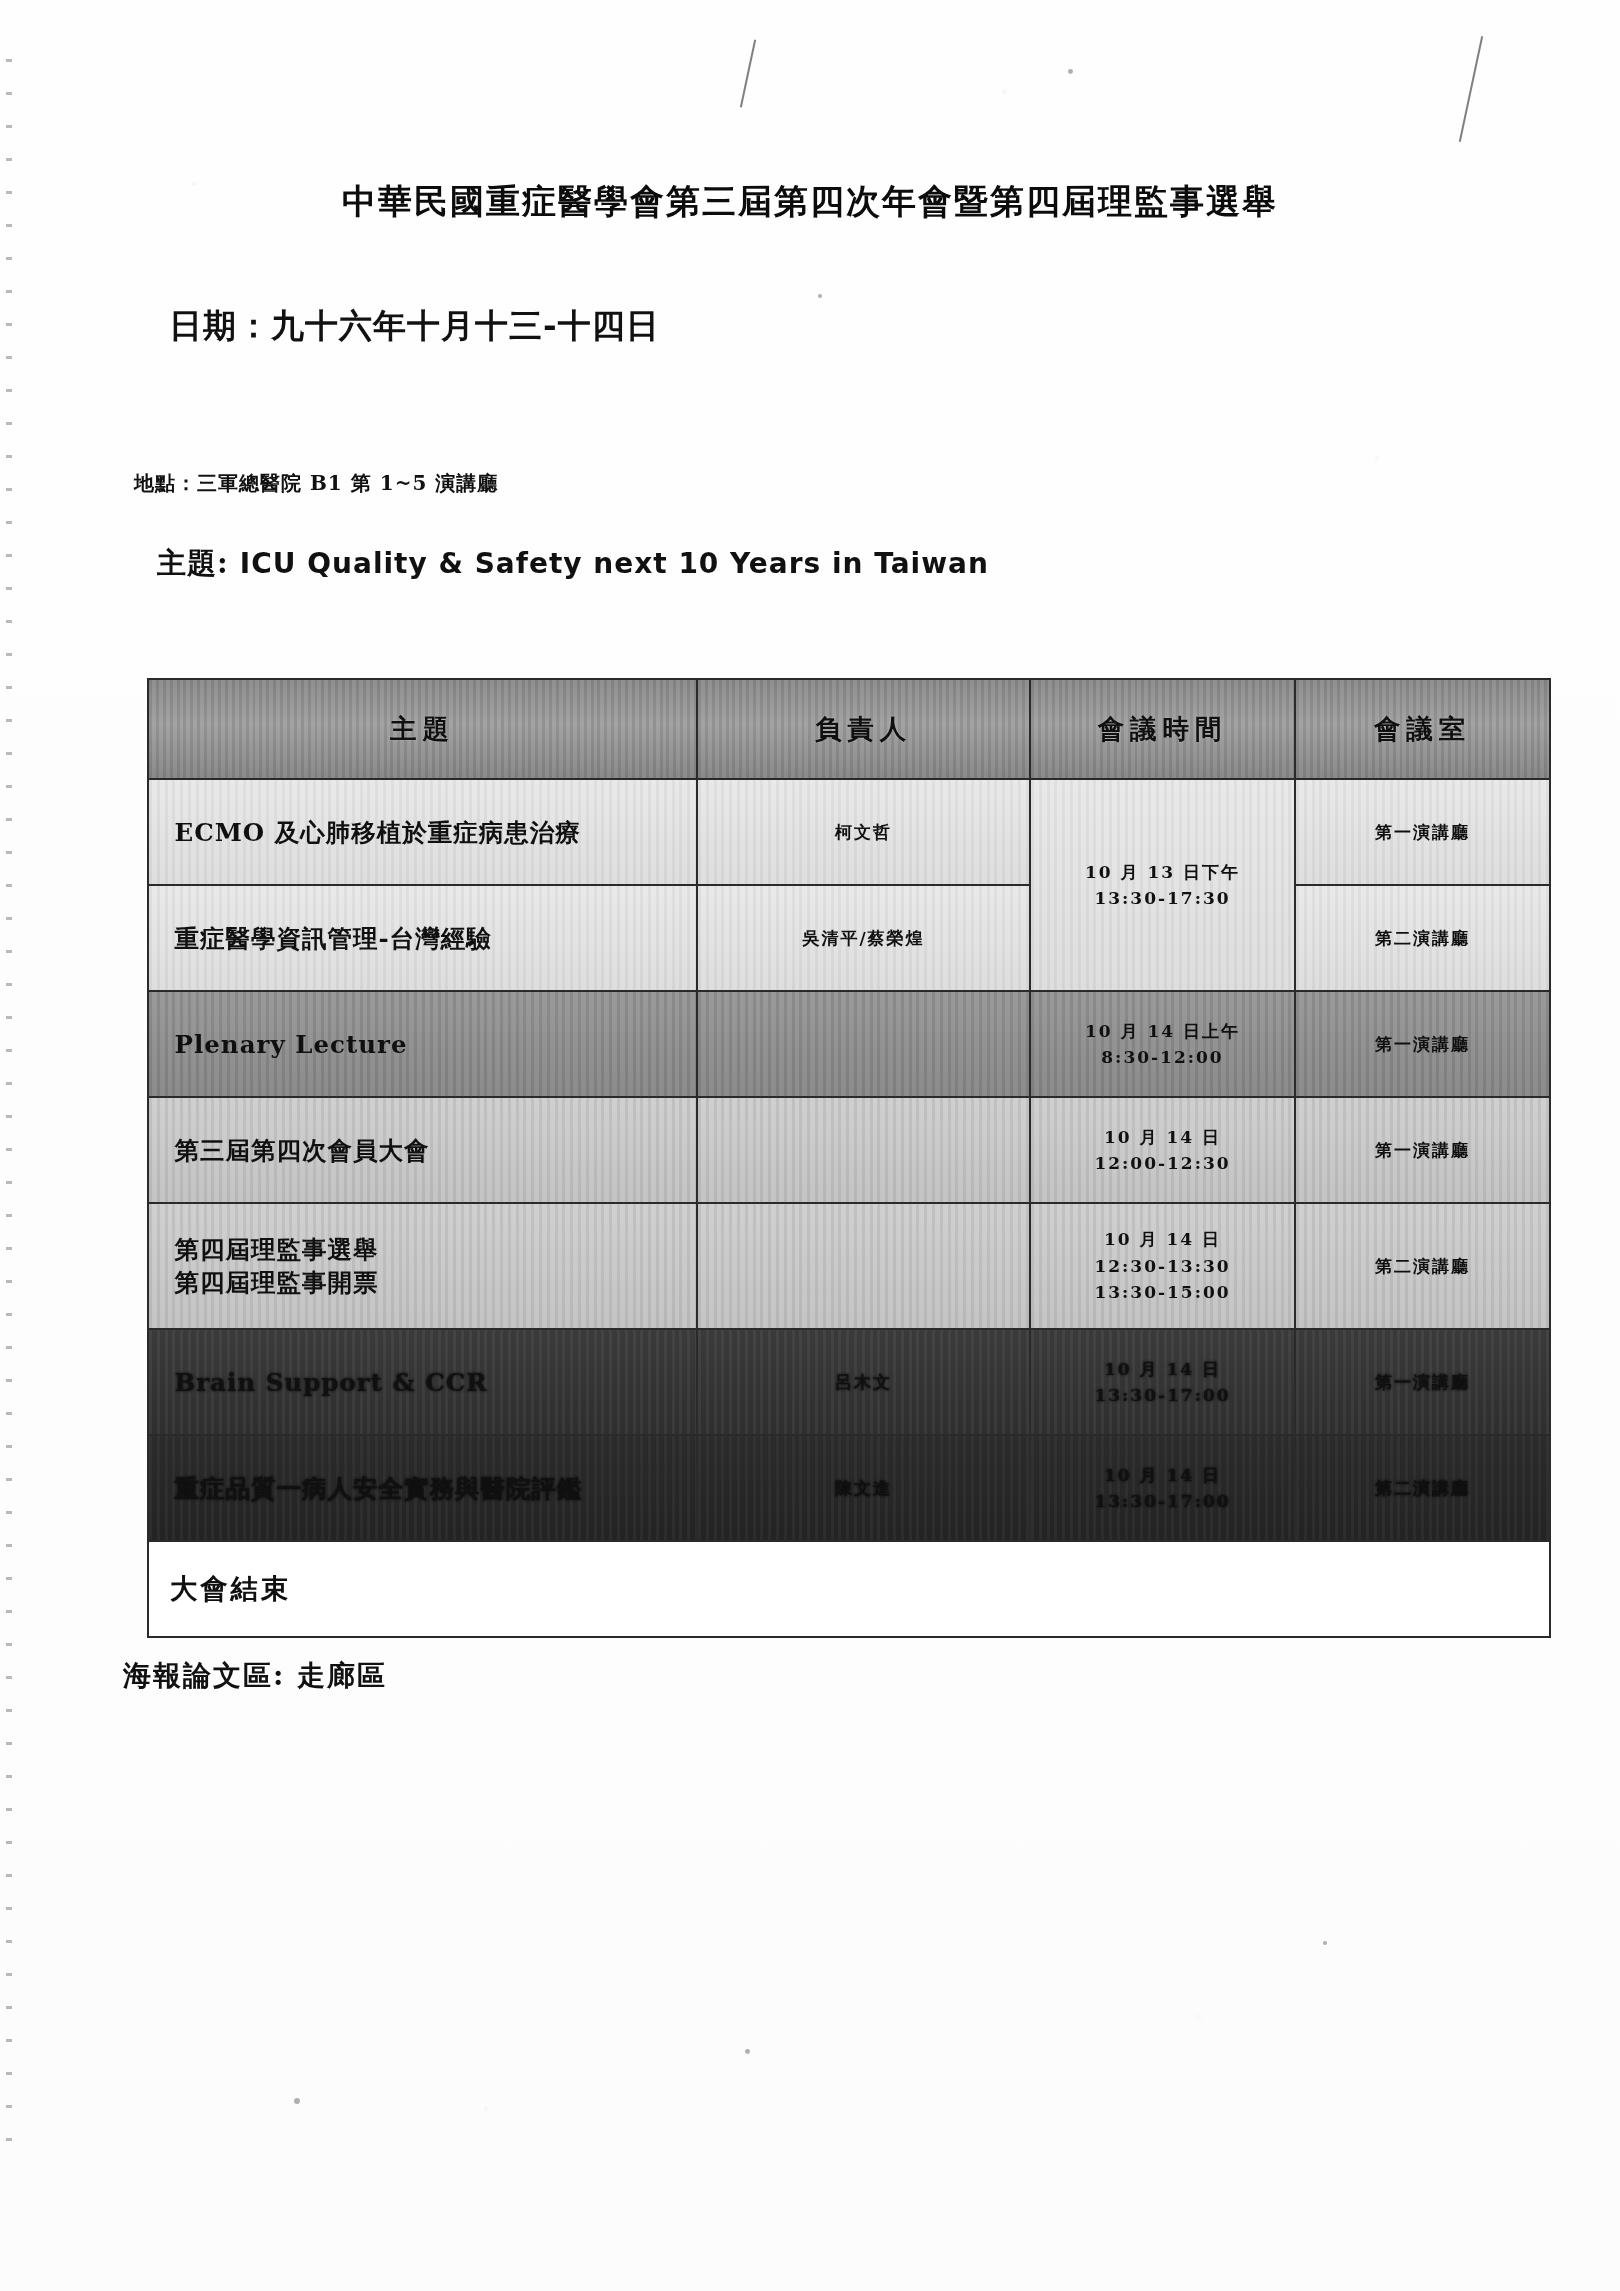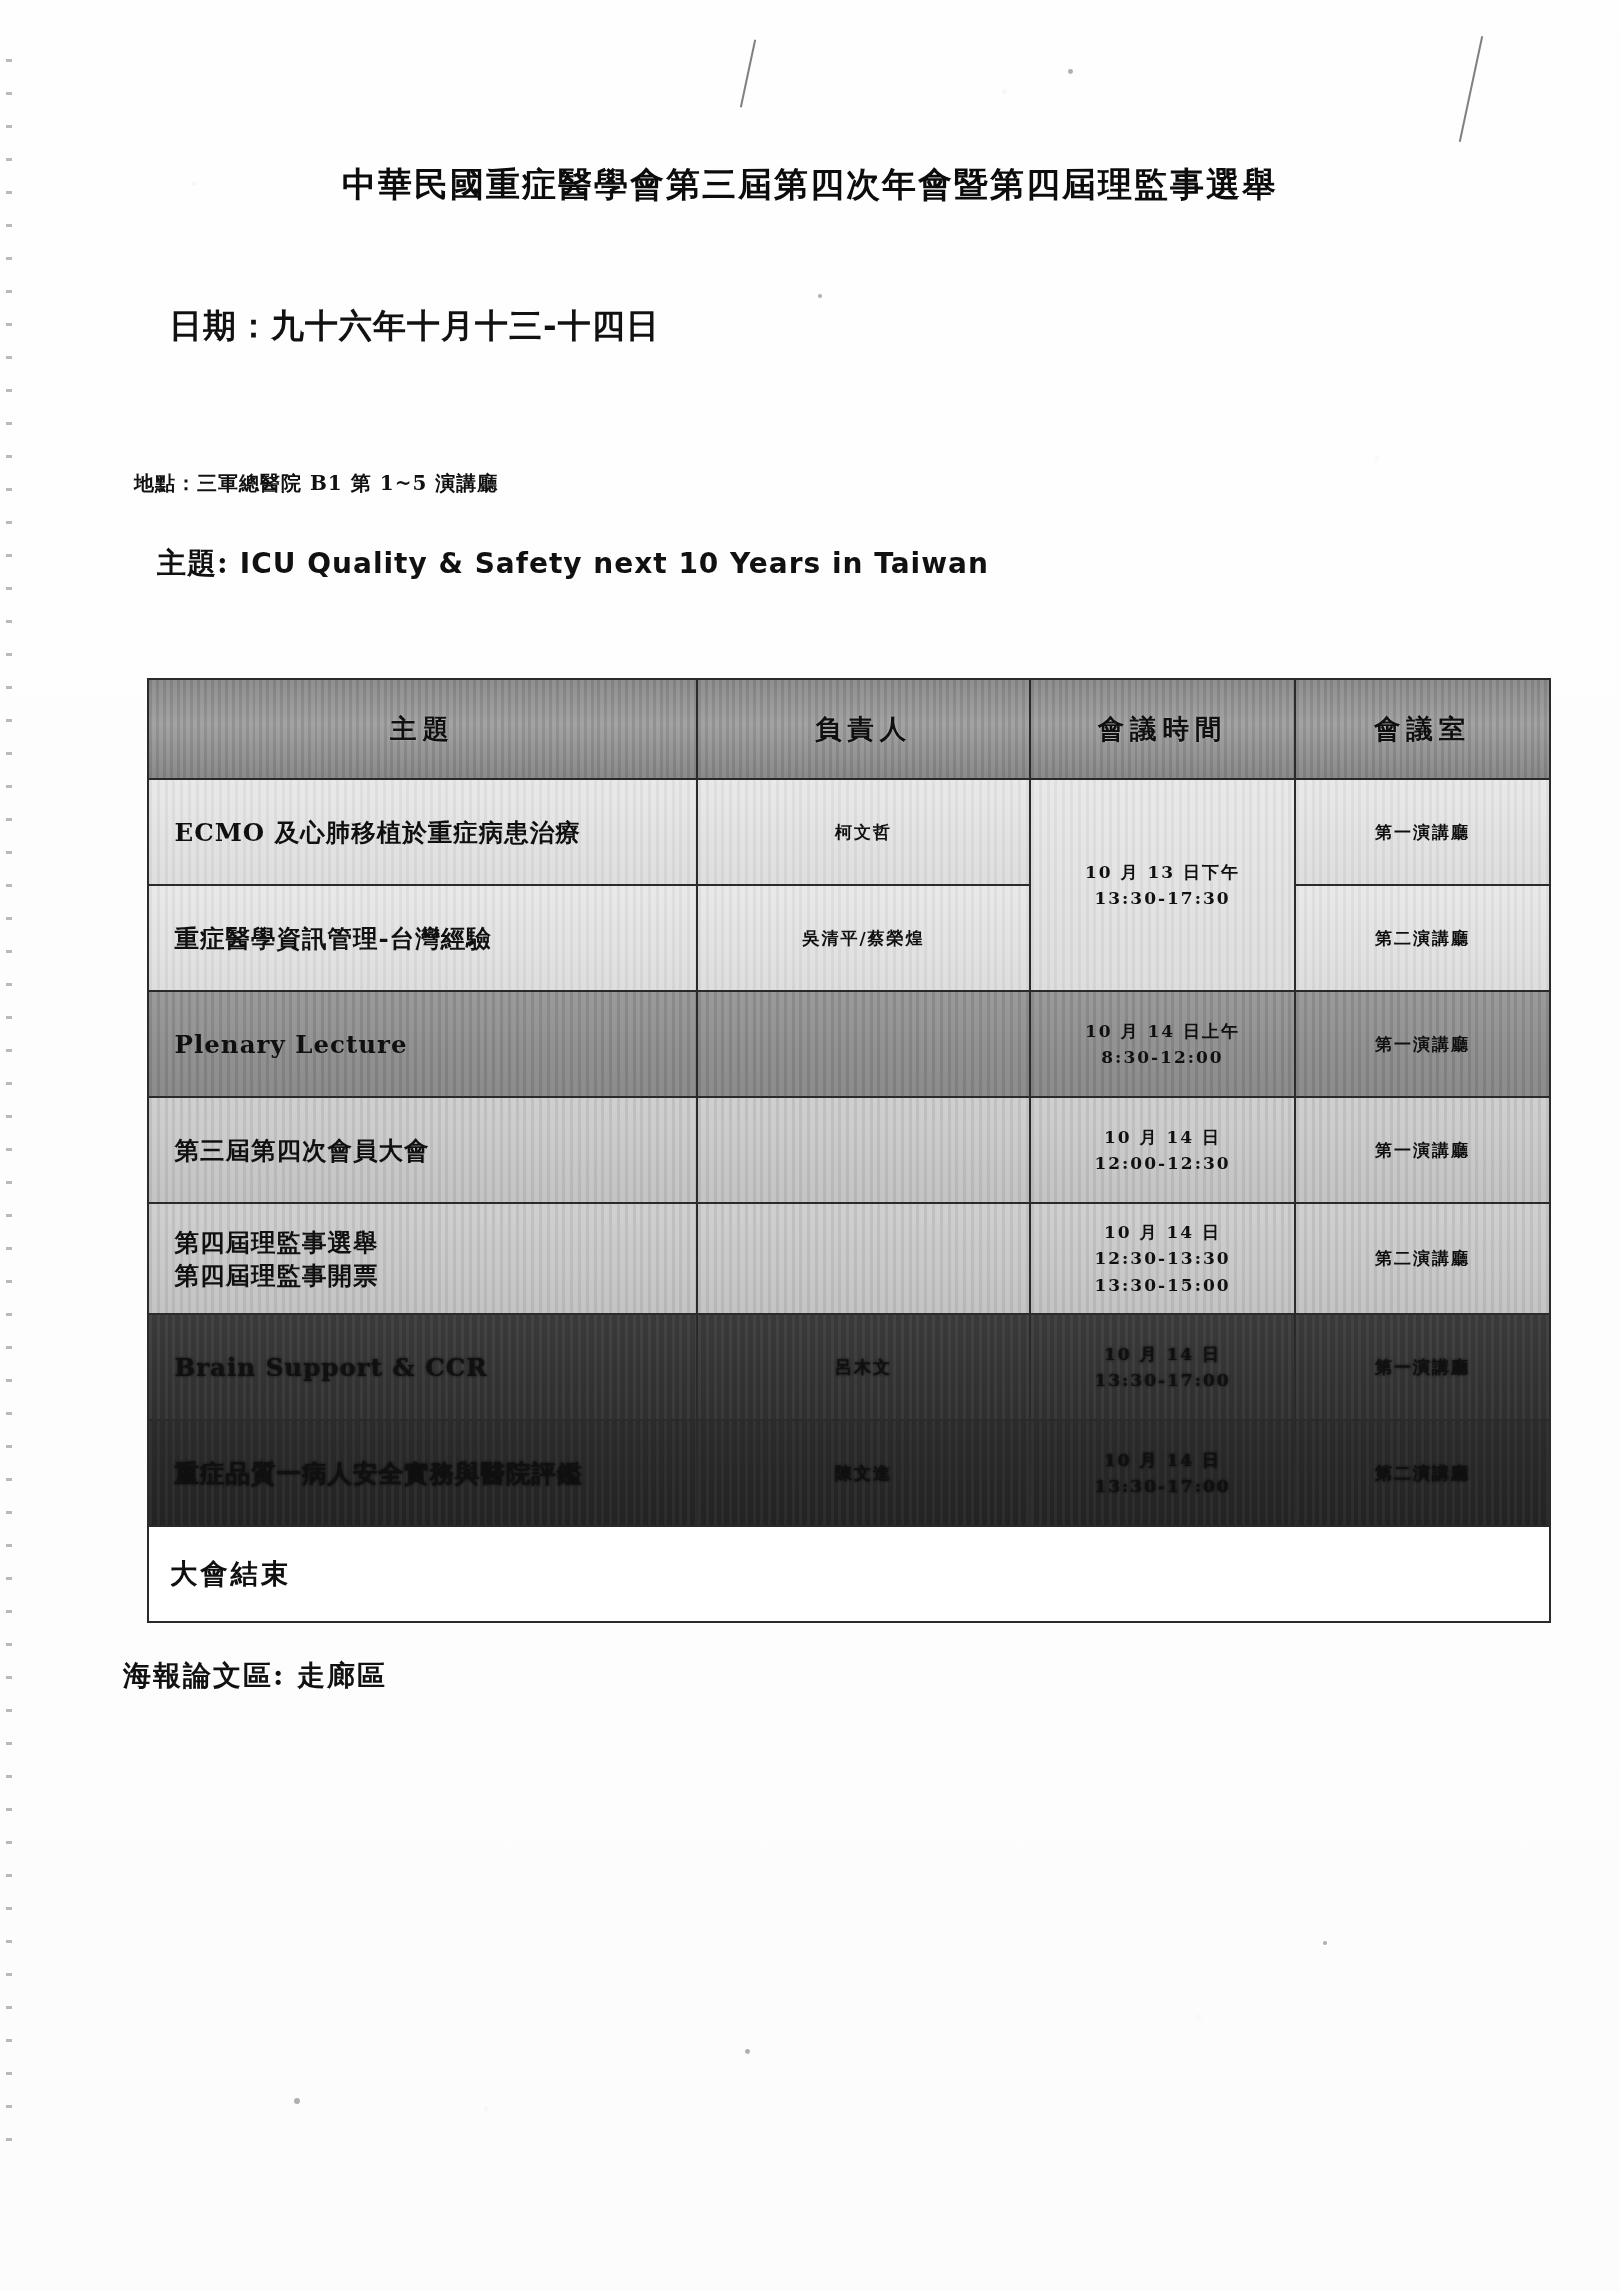--- a/index.html
+++ b/index.html
@@ -39,21 +39,21 @@
     position: absolute;
     left: 5.9px;
     top: 59px;
     width: 5.9px;
     height: 2107px;
     background: repeating-linear-gradient(180deg, rgba(60,60,60,.35) 0 2.9px, rgba(255,255,255,0) 2.9px 33px);
   }
 
   .title {
     position: absolute;
-    top: 139px;
+    top: 156px;
     left: 0;
     width: 100%;
     text-align: center;
     font-family: "DejaVu Serif", "Liberation Serif", serif;
     font-weight: bold;
     font-size: 34px;
     letter-spacing: 2px;
     color: #0c0c0c;
   }
 
@@ -115,21 +115,21 @@
     padding-left: 25.5px;
     font-size: 24.5px;
     letter-spacing: 1px;
   }
   td.person, td.time, td.room {
     font-size: 17px;
     letter-spacing: 2px;
   }
   td.time { line-height: 1.55; }
   .row-h { height: 106px; padding-left: 21px; }
-  .row-h2 { height: 111px; }
+  .row-h2 { height: 126px; }
 
   
   .sh1 {
     background:
       repeating-linear-gradient(90deg, rgba(0,0,0,.045) 0 2.9px, rgba(0,0,0,0) 2.9px 7.8px),
       linear-gradient(180deg, #e9e9e9, #dedede);
   }
   .sh2 {
     background:
       repeating-linear-gradient(90deg, rgba(0,0,0,.07) 0 2.9px, rgba(0,0,0,0) 2.9px 7.8px),

